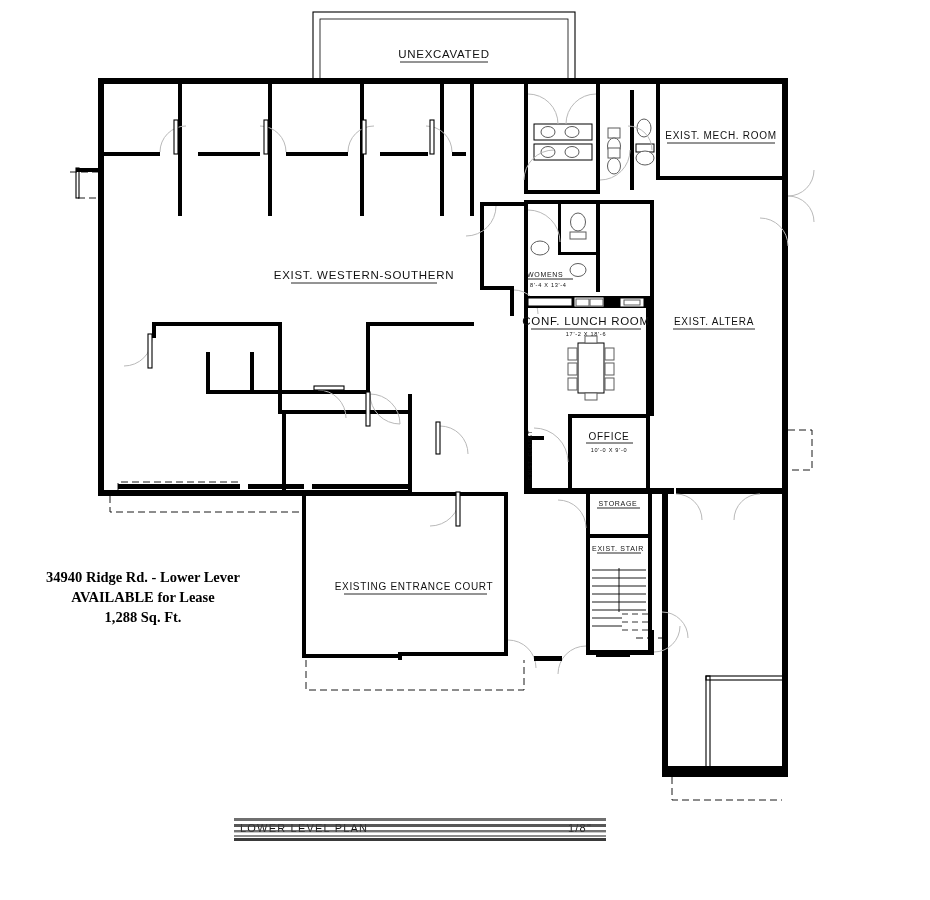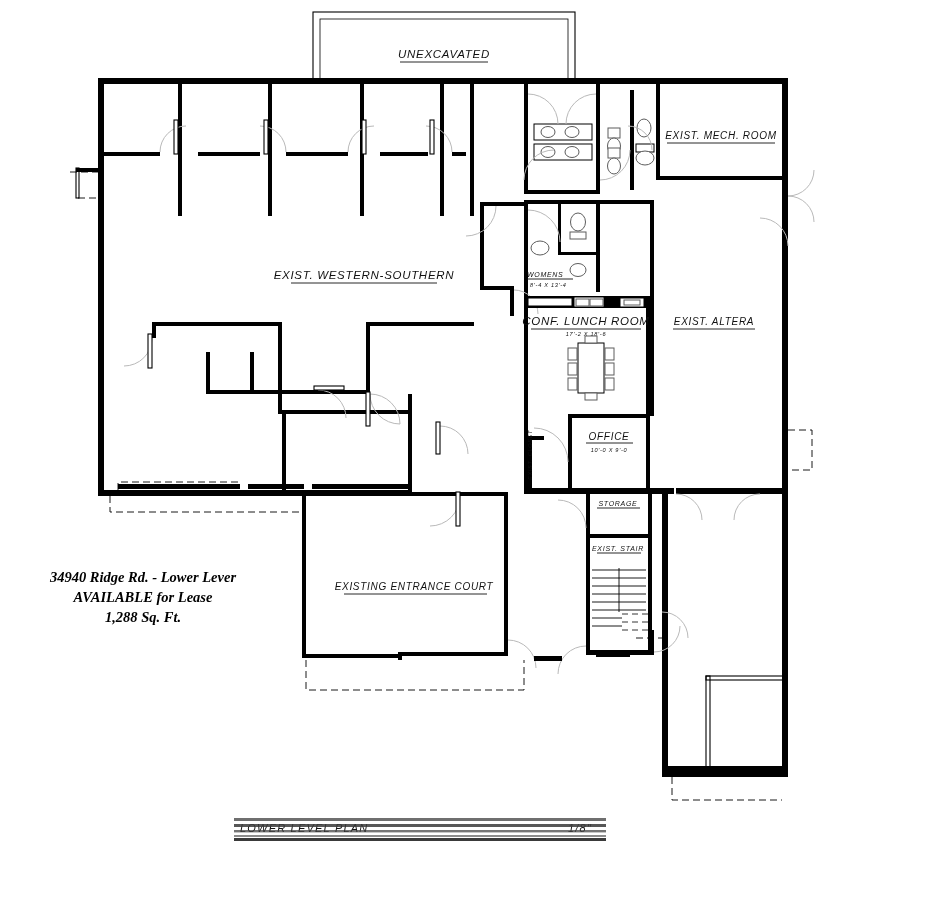--- a/index.html
+++ b/index.html
@@ -12,21 +12,20 @@
     height: 900px;
     font-family: "Liberation Sans", sans-serif;
     position: relative;
     overflow: hidden;
   }
   #plan-root {
     position: absolute;
     left: 0; top: 0;
     width: 930px;
     height: 900px;
-    font-style: italic;
   }
   svg.floorplan {
     display: block;
     width: 930px;
     height: 900px;
     background: #ffffff;
   }
   .wall-thick { fill: #000000; stroke: none; }
   .wall-line  { fill: none; stroke: #000000; stroke-width: 1.1; }
   .wall-line-thin { fill: none; stroke: #000000; stroke-width: 0.8; }

